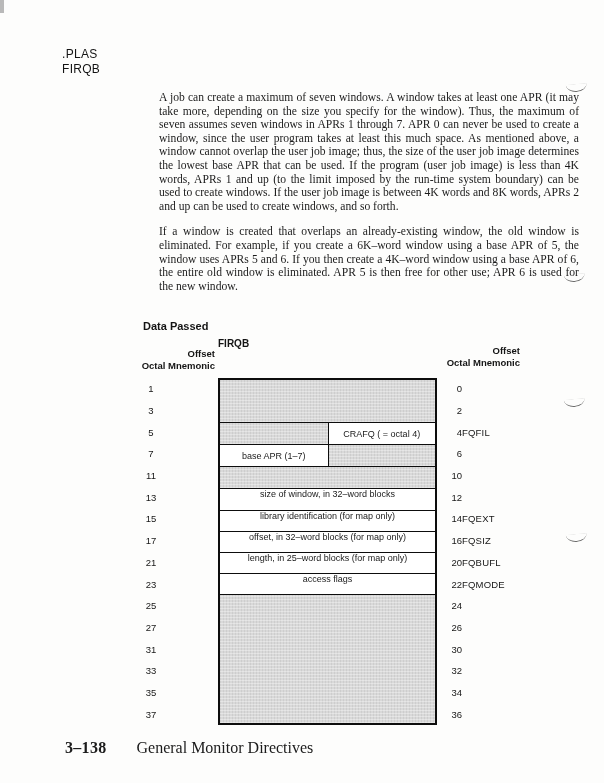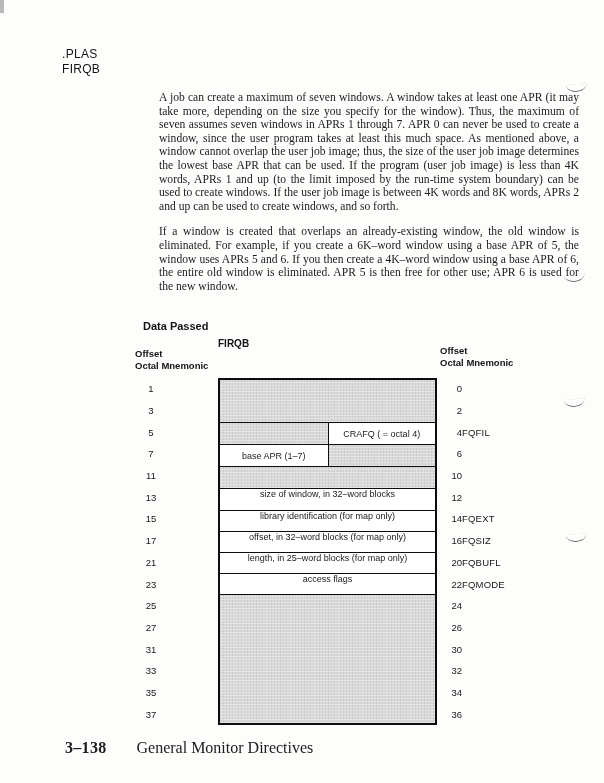--- a/index.html
+++ b/index.html
@@ -31,21 +31,21 @@
   .section-label{
     position:absolute;left:143px;top:320px;
     font-weight:bold;font-size:11px;color:#141414;
   }
   
   .firqb-title{
     position:absolute;left:218px;top:338px;width:219px;
     text-align:left;font-weight:bold;font-size:10px;color:#141414;
   }
   .colhead{
-    position:absolute;width:80px;text-align:left;
+    position:absolute;width:80px;text-align:right;
     font-weight:bold;font-size:9.5px;line-height:11.5px;color:#141414;
   }
   .colhead.left{left:135px;top:348px;}
   .colhead.right{left:440px;top:345px;}
 
   .diagram-box{
     position:absolute;left:218px;top:378px;width:219px;height:347px;
     border:2px solid #0d0d0d;box-sizing:border-box;
     display:flex;flex-direction:column;
     background:#ffffff;

